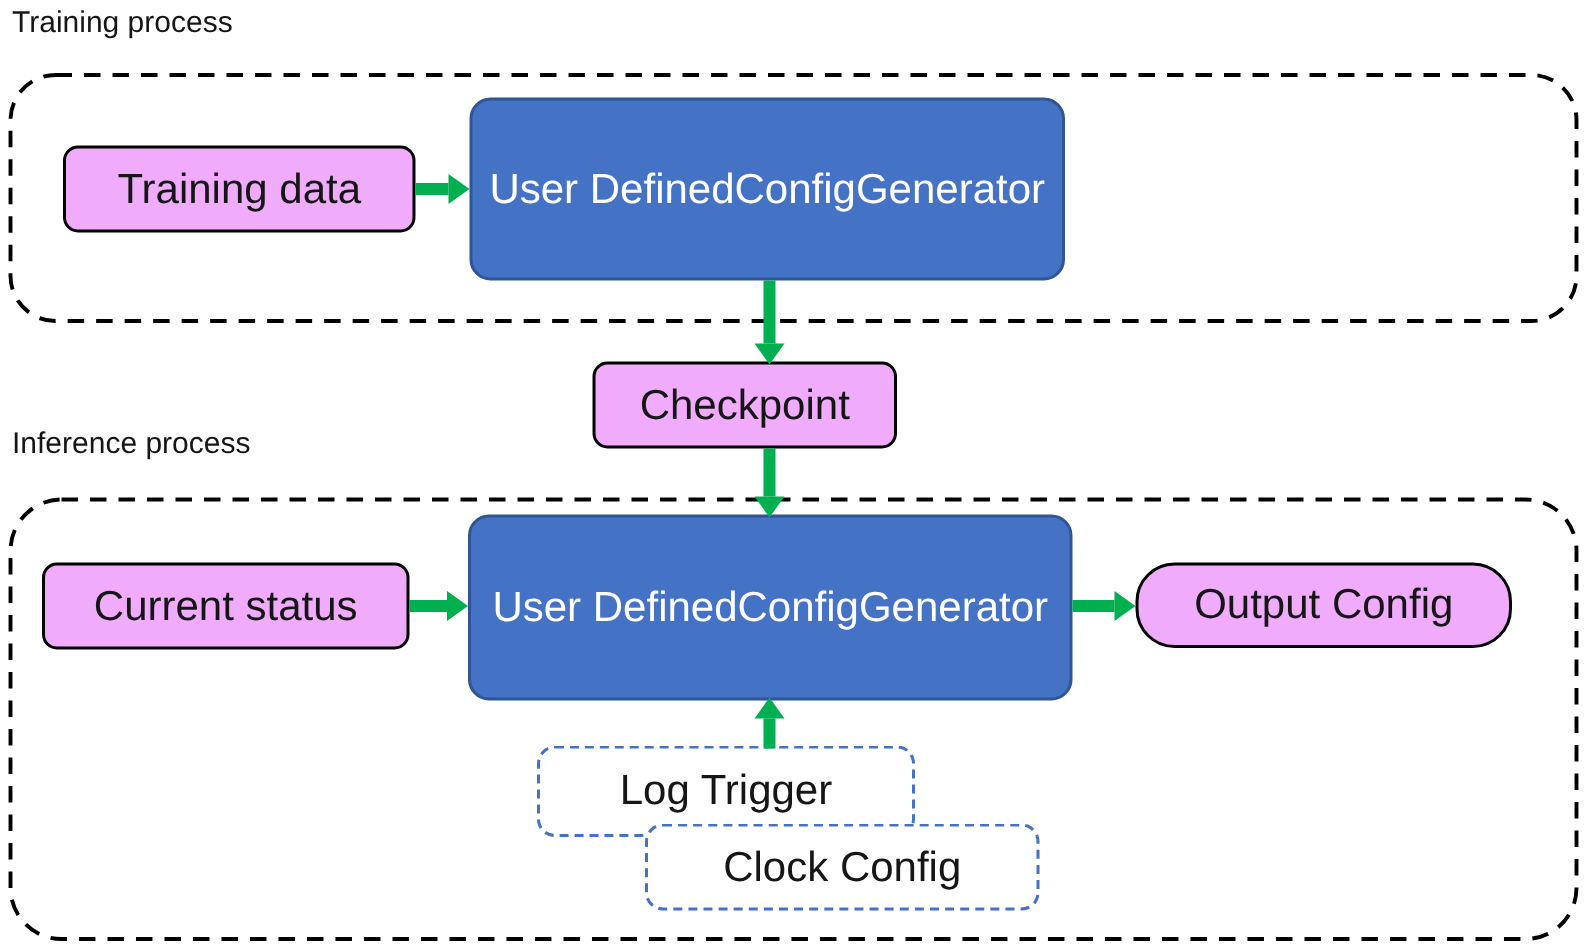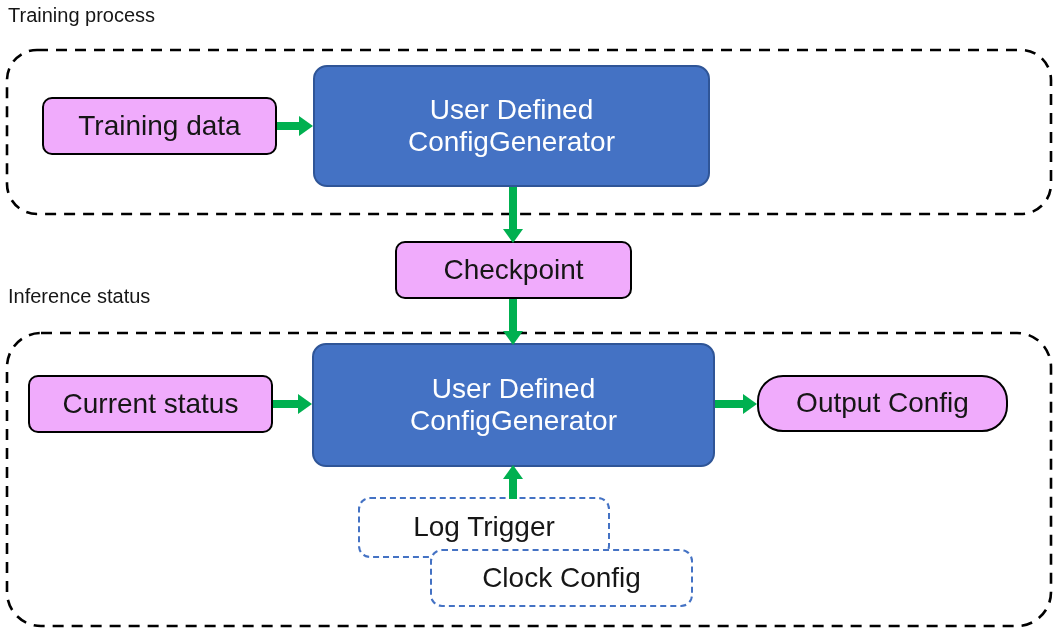--- a/index.html
+++ b/index.html
@@ -35,21 +35,21 @@
     background: #f0abfc;
     border: 2px solid #000000;
     border-radius: 10px;
     color: #161616;
   }
   .node.blue {
     background: #4472C4;
     border: 2px solid #2F5597;
     border-radius: 14px;
     color: #ffffff;
-    flex-direction: column;
+    flex-direction: row;
   }
   .node.dashed {
     background: #ffffff;
     border: 2px dashed #4472C4;
     border-radius: 12px;
     color: #161616;
   }
 
   
   .arrow { position: absolute; display: flex; align-items: center; }
@@ -80,21 +80,21 @@
 
   
   #training-outline  { left: 5px;  top: 48px; }
   #inference-outline { left: 5px;  top: 331px; }
 
   #training-label    { left: 8px;  top: 3px; }
   #inference-label   { left: 8px;  top: 284px; }
 
   #training-data-box { left: 42px;  top: 97px;  width: 235px; height: 58px; }
   #training-gen-box  { left: 313px; top: 65px;  width: 397px; height: 122px; z-index: 2; }
-  #checkpoint-box    { left: 395px; top: 241px; width: 237px; height: 58px; z-index: 2; }
+  #checkpoint-box    { left: 395px; top: 241px; width: 203px; height: 58px; z-index: 2; }
   #current-status-box{ left: 28px;  top: 375px; width: 245px; height: 58px; }
   #inference-gen-box { left: 312px; top: 343px; width: 403px; height: 124px; z-index: 2; }
   #output-config-box { left: 757px; top: 375px; width: 251px; height: 57px; border-radius: 26px; }
   #log-trigger-box   { left: 358px; top: 497px; width: 252px; height: 61px; z-index: 2; justify-content: center; }
   #clock-trigger-box { left: 430px; top: 549px; width: 263px; height: 58px; z-index: 3; }
 
   #arrow-train-in   { left: 277px; top: 115px; width: 36px; height: 22px; z-index: 4; }
   #arrow-train-down { left: 503px; top: 187px; width: 20px; height: 56px; z-index: 4; }
   #arrow-ckpt-down  { left: 503px; top: 299px; width: 20px; height: 46px; z-index: 4; }
   #arrow-infer-in   { left: 273px; top: 393px; width: 39px; height: 22px; z-index: 4; }
@@ -112,21 +112,21 @@
     </svg>
   </div>
 
   <div class="group-outline" id="inference-outline">
     <svg width="1048" height="297" viewBox="0 0 1048 297">
       <rect x="2" y="2" width="1044" height="293" rx="34" ry="34" fill="none" stroke="#000000" stroke-width="2.6" stroke-dasharray="11 8"></rect>
     </svg>
   </div>
 
   <div class="section-label" id="training-label">Training process</div>
-  <div class="section-label" id="inference-label">Inference status</div>
+  <div class="section-label" id="inference-label">Inference process</div>
 
   <div class="node white" id="training-data-box">
     <span>Training data</span>
   </div>
 
   <div class="arrow h" id="arrow-train-in">
     <div class="shaft-h"></div>
     <div class="head-right"></div>
   </div>
 

